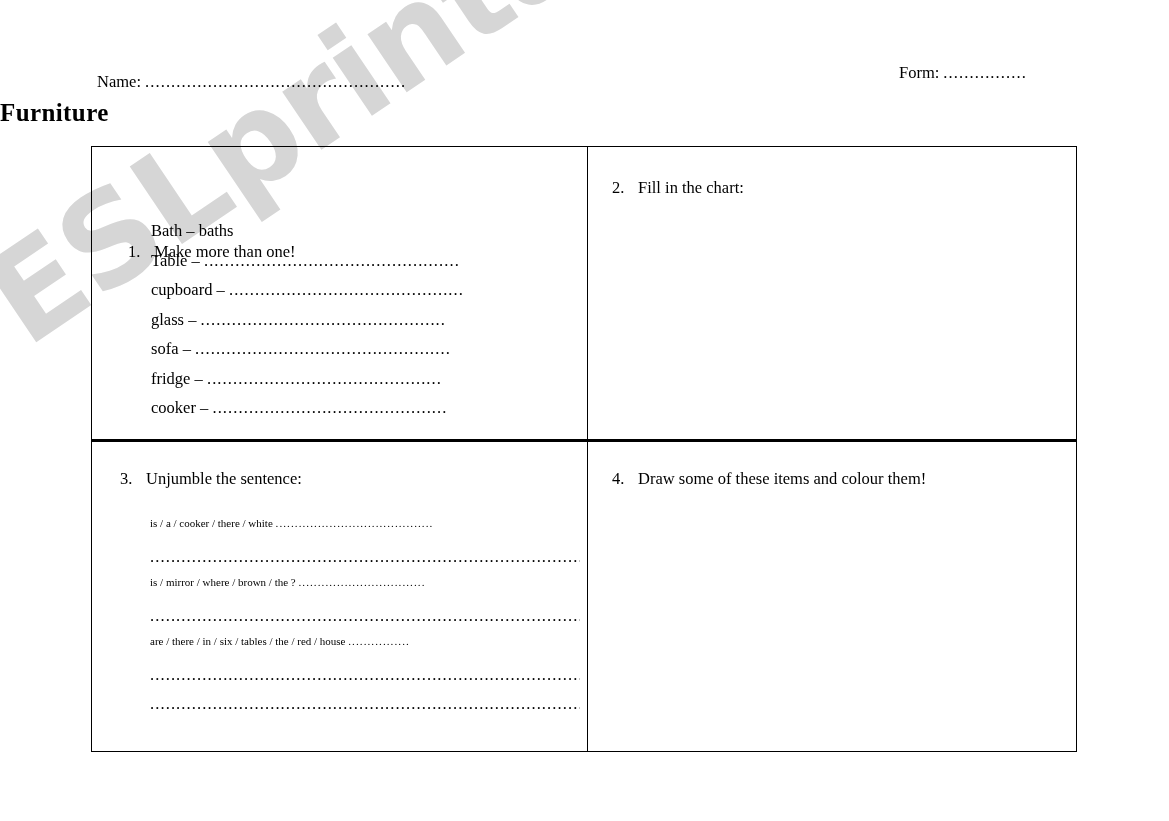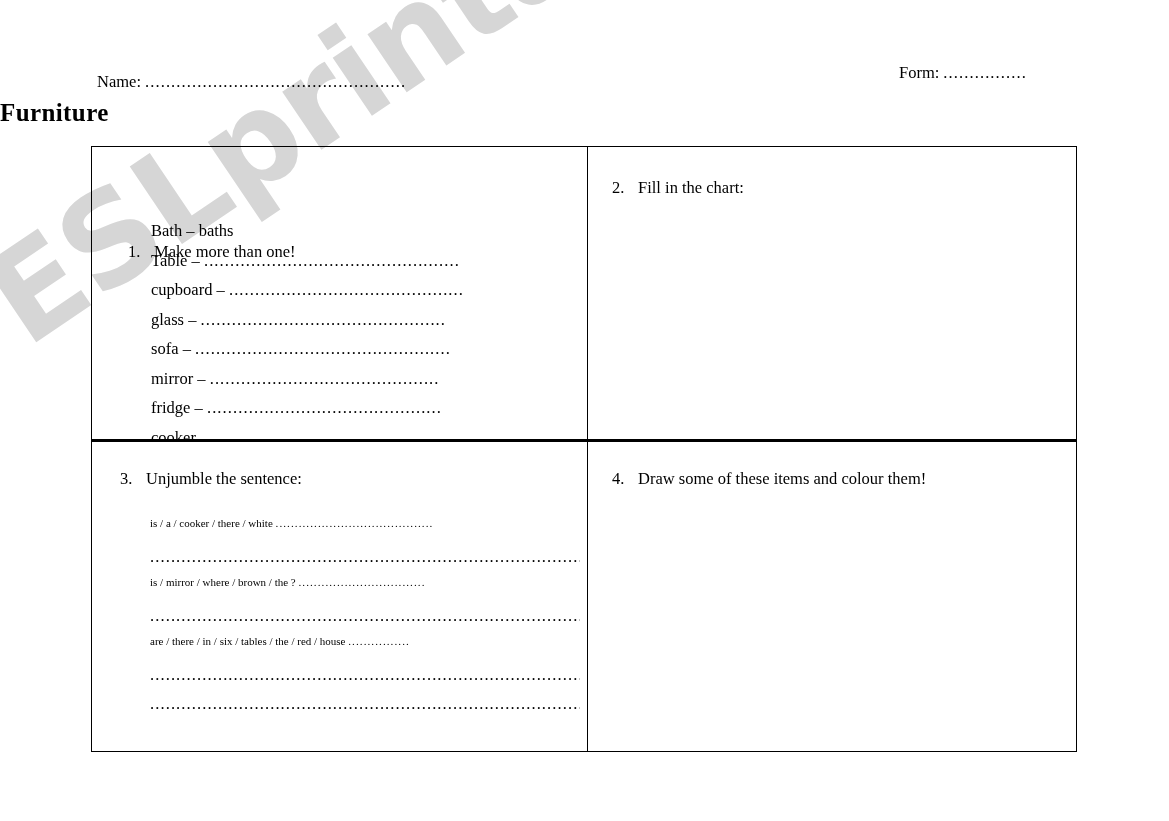--- a/index.html
+++ b/index.html
@@ -191,25 +191,20 @@
         <span class="word-term">glass</span>
         <span class="word-dash">–</span>
         <span class="word-dots">...............................................</span>
       </div>
       <div class="word-row">
         <span class="word-term">sofa</span>
         <span class="word-dash">–</span>
         <span class="word-dots">.................................................</span>
       </div>
       <div class="word-row">
-        <span class="word-term">mirror</span>
-        <span class="word-dash">–</span>
-        <span class="word-dots">............................................</span>
-      </div>
-      <div class="word-row">
         <span class="word-term">fridge</span>
         <span class="word-dash">–</span>
         <span class="word-dots">.............................................</span>
       </div>
       <div class="word-row">
         <span class="word-term">cooker</span>
         <span class="word-dash">–</span>
         <span class="word-dots">.............................................</span>
       </div>
     </div>

